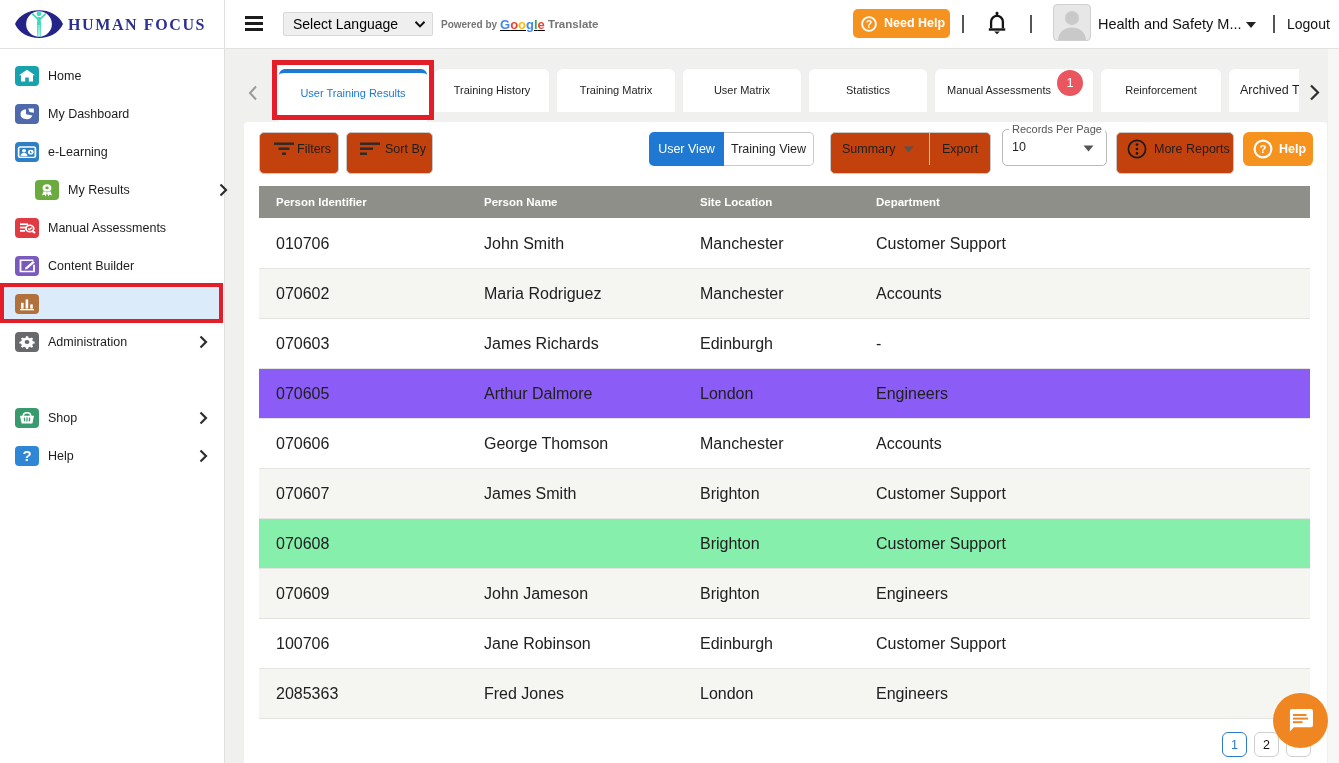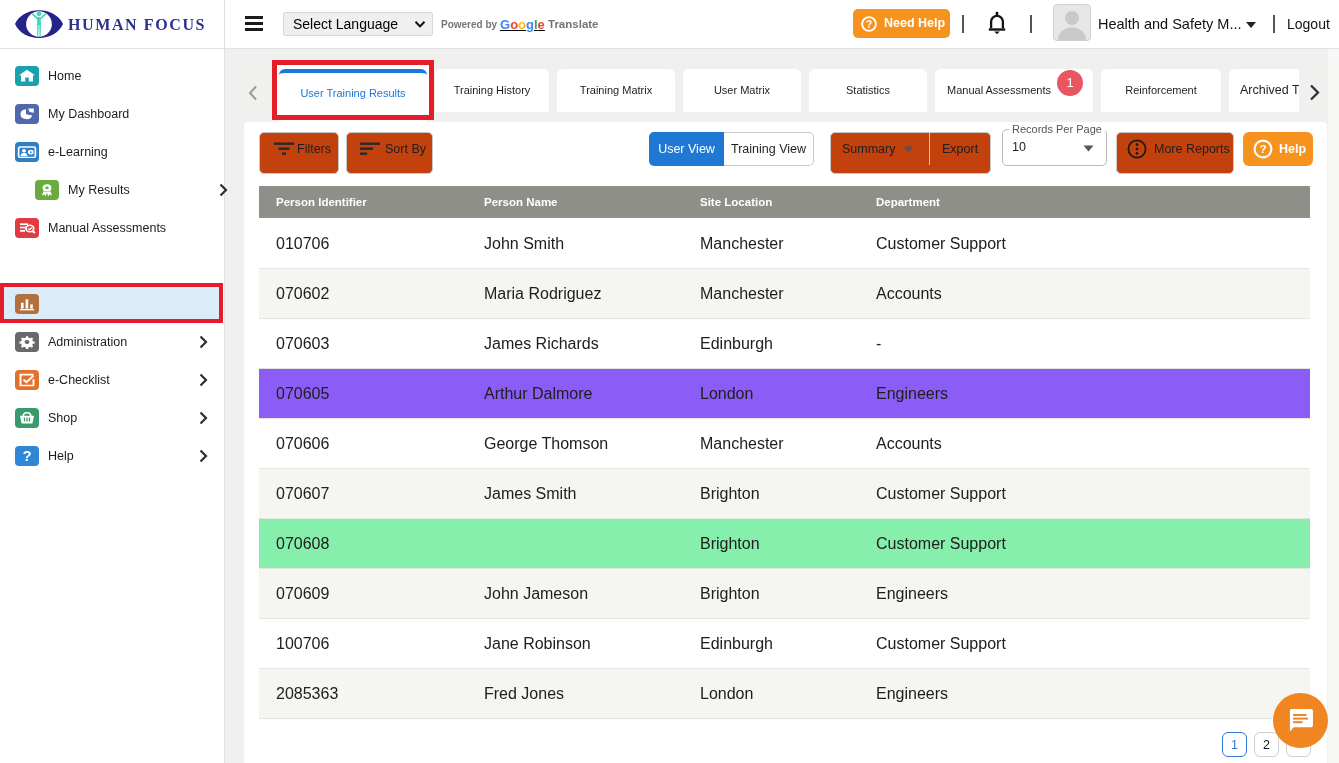--- a/index.html
+++ b/index.html
@@ -171,20 +171,29 @@
         <rect x="5" y="10.4" width="6" height="2.1" fill="#fff"></rect>
         <rect x="5" y="14.4" width="5" height="2.1" fill="#fff"></rect>
         <circle cx="14.8" cy="12.6" r="3.9" fill="none" stroke="#fff" stroke-width="1.8"></circle>
         <path d="M13.2 12.6 l1.3 1.3 l2.2 -2.4" fill="none" stroke="#fff" stroke-width="1.5"></path>
         <path d="M17.5 15.6 l2.4 2.4" stroke="#fff" stroke-width="2.2"></path>
       </svg>
     </div>
     <div class="slabel">Manual Assessments</div>
   </div>
 
+  <div class="sitem" style="top:247px;">
+    <div class="sicon" style="background:#7a5bbd;">
+      <svg width="24" height="20" viewBox="0 0 24 24" preserveAspectRatio="none">
+        <path d="M17.5 6 v-1 h-12 v13.5 h13.5 v-8" fill="none" stroke="#fff" stroke-width="1.8"></path>
+        <path d="M10.5 13.8 l7.5 -7.8 l1.8 1.7 l-7.6 7.8 l-2.3 0.6 Z" fill="#fff"></path>
+      </svg>
+    </div>
+    <div class="slabel">Content Builder</div>
+  </div>
 
   <div class="sitem" style="top:285px;">
     <div class="sicon" style="background:#b2713c;">
       <svg width="24" height="20" viewBox="0 0 24 24" preserveAspectRatio="none">
         <rect x="6" y="10.5" width="2.6" height="7" fill="#fff"></rect>
         <rect x="10.6" y="6.5" width="2.6" height="11" fill="#fff"></rect>
         <rect x="15.2" y="12.5" width="2.6" height="5" fill="#fff"></rect>
         <rect x="5" y="18" width="14" height="1.6" fill="#fff"></rect>
       </svg>
     </div>
@@ -196,32 +205,20 @@
         <path d="M12 5 l1.1 0 l0.4 1.8 a5.4 5.4 0 0 1 1.6 0.7 l1.6 -1 l1.5 1.5 l-1 1.6 a5.4 5.4 0 0 1 0.7 1.6 l1.8 0.4 l0 2.1 l-1.8 0.4 a5.4 5.4 0 0 1 -0.7 1.6 l1 1.6 l-1.5 1.5 l-1.6 -1 a5.4 5.4 0 0 1 -1.6 0.7 l-0.4 1.8 l-2.1 0 l-0.4 -1.8 a5.4 5.4 0 0 1 -1.6 -0.7 l-1.6 1 l-1.5 -1.5 l1 -1.6 a5.4 5.4 0 0 1 -0.7 -1.6 l-1.8 -0.4 l0 -2.1 l1.8 -0.4 a5.4 5.4 0 0 1 0.7 -1.6 l-1 -1.6 l1.5 -1.5 l1.6 1 a5.4 5.4 0 0 1 1.6 -0.7 l0.4 -1.8 Z" fill="#fff"></path>
         <circle cx="12" cy="12" r="2.4" fill="#67696b"></circle>
       </svg>
     </div>
     <div class="slabel">Administration</div>
     <svg class="schev" width="9" height="14" viewBox="0 0 9 14">
         <path d="M1.5 1.5 L7 7 L1.5 12.5" fill="none" stroke="#2e2e2e" stroke-width="2.2"></path>
       </svg>
   </div>
 
-  <div class="sitem" style="top:361px;">
-    <div class="sicon" style="background:#e4702d;">
-      <svg width="24" height="20" viewBox="0 0 24 24" preserveAspectRatio="none">
-        <path d="M17.5 7 v-1.5 h-12 v13 h13 v-7.5" fill="none" stroke="#fff" stroke-width="1.9"></path>
-        <path d="M8.5 11.5 l3 3.2 l7 -8" fill="none" stroke="#fff" stroke-width="2.2"></path>
-      </svg>
-    </div>
-    <div class="slabel">e-Checklist</div>
-    <svg class="schev" width="9" height="14" viewBox="0 0 9 14">
-        <path d="M1.5 1.5 L7 7 L1.5 12.5" fill="none" stroke="#2e2e2e" stroke-width="2.2"></path>
-      </svg>
-  </div>
 
   <div class="sitem" style="top:399px;">
     <div class="sicon" style="background:#399a6e;">
       <svg width="24" height="20" viewBox="0 0 24 24" preserveAspectRatio="none">
         <path d="M8.3 9.5 c0 -5 7.4 -5 7.4 0" fill="none" stroke="#fff" stroke-width="1.7"></path>
         <path d="M5 9.3 h14 l-1.6 9.2 h-10.8 Z" fill="#fff"></path>
         <g stroke="#399a6e" stroke-width="1.3">
           <path d="M9.3 11.5 l0.4 4.6"></path>
             <path d="M12 11.5 l0 4.6"></path>
             <path d="M14.7 11.5 l-0.4 4.6"></path>

